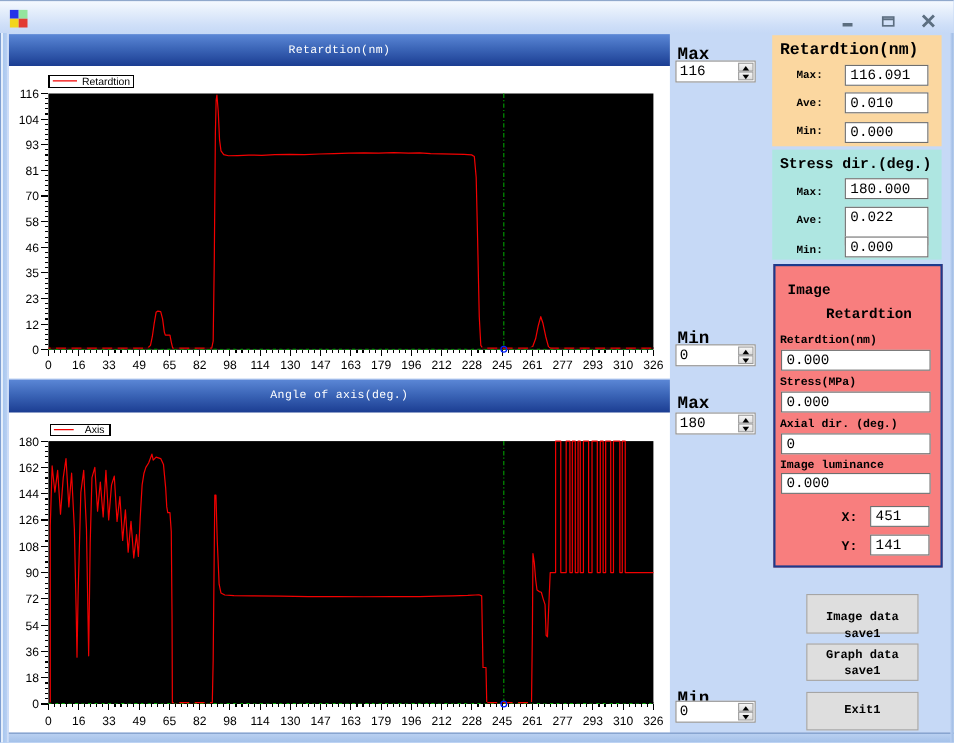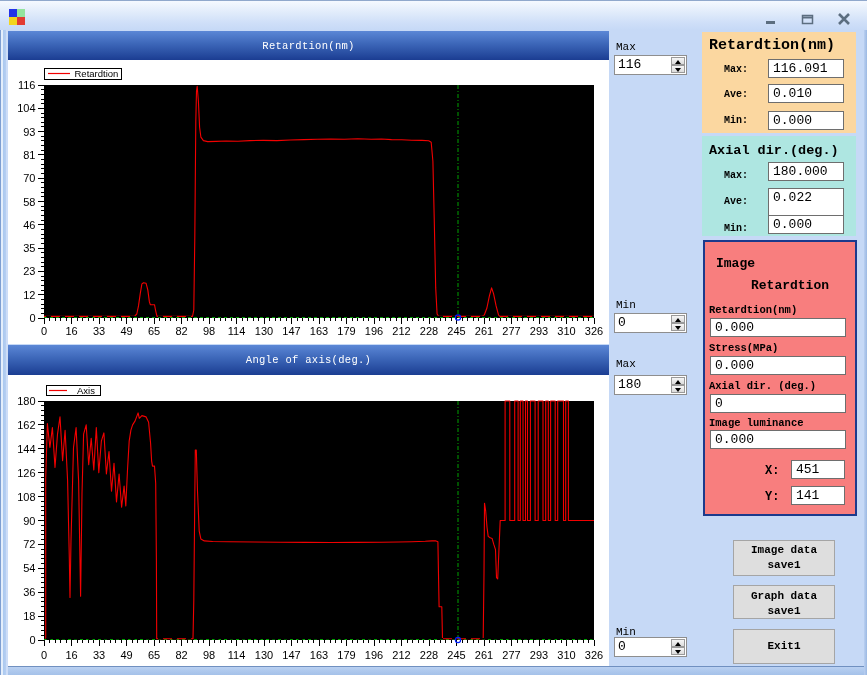--- a/index.html
+++ b/index.html
@@ -5,21 +5,21 @@
 body{position:relative;background:#c6d9f6;font-family:"Liberation Mono",monospace}
 .titlebar{position:absolute;left:0;top:0;width:867px;height:30px;
  background:linear-gradient(180deg,#f5f9ff 0%,#e3edfb 35%,#cfdff8 75%,#c6d9f6 100%);
  border-top:1px solid #90a8cc}
 .icon{position:absolute;left:9px;top:8px;width:16px;height:16px}
 .icon div{position:absolute;width:8px;height:8px}
 .panel{position:absolute;background:#fff}
 .chead{position:absolute;left:0;top:0;right:0;height:29px;
  background:linear-gradient(180deg,#5b87d6 0%,#3c66b8 45%,#1b3d92 100%);
  color:#fff;font-size:10.5px;text-align:center;line-height:30px;letter-spacing:0.3px}
-.lab{position:absolute;font-weight:normal;font-size:11px;color:#000}
+.lab{position:absolute;font-weight:bold;font-size:16px;color:#000}
 .spin{position:absolute;width:73px;height:20px;background:#fff;border:1px solid #8e8e8e;font-size:13px}
 .spin>span{position:absolute;left:3px;top:1px}
 .sbtns{position:absolute;right:1px;top:1px;width:14px;height:16px}
 .sb{position:relative;width:14px;height:8px;background:linear-gradient(180deg,#f6f6f6,#dcdcdc);border:1px solid #9a9a9a}
 .sb+.sb{margin-top:0px}
 .sb i{position:absolute;left:3px;width:0;height:0;border-left:3px solid transparent;border-right:3px solid transparent}
 .sb .up{top:1.5px;border-bottom:4px solid #000}
 .sb .dn{top:1.5px;border-top:4px solid #000}
 .vpanel{position:absolute;left:702px;width:154px}
 .ptitle{position:absolute;font-weight:bold;color:#000;white-space:nowrap}
@@ -506,21 +506,21 @@
  <div class="ptitle" style="left:7px;top:5px;font-size:15px">Retardtion(nm)</div>
  <div class="rlab" style="left:0;top:32px;width:46px;text-align:right">Max:</div>
  <div class="field" style="left:66px;top:27px;width:76px;height:19px">116.091</div>
  <div class="rlab" style="left:0;top:57px;width:46px;text-align:right">Ave:</div>
  <div class="field" style="left:66px;top:52px;width:76px;height:19px">0.010</div>
  <div class="rlab" style="left:0;top:83px;width:46px;text-align:right">Min:</div>
  <div class="field" style="left:66px;top:79px;width:76px;height:19px">0.000</div>
 </div>
 
 <div class="vpanel" style="top:136px;height:100px;background:#aee6e1">
- <div class="ptitle" style="left:7px;top:7px;font-size:13.5px">Axial dir.(deg.)</div>
+ <div class="ptitle" style="left:7px;top:7px;font-size:13.5px">Stress dir.(deg.)</div>
  <div class="rlab" style="left:0;top:34px;width:46px;text-align:right">Max:</div>
  <div class="field" style="left:66px;top:25.5px;width:76px;height:19px">180.000</div>
  <div class="rlab" style="left:0;top:60px;width:46px;text-align:right">Ave:</div>
  <div class="field" style="left:66px;top:52px;width:76px;height:35px">0.022</div>
  <div class="rlab" style="left:0;top:87px;width:46px;text-align:right">Min:</div>
  <div class="field" style="left:66px;top:79px;width:76px;height:19px">0.000</div>
 </div>
 
 <div class="vpanel" style="left:703px;top:240px;height:276px;background:#f87e7e;border:2px solid #1c3a8c">
  <div class="ptitle" style="left:11px;top:14px;font-size:13px">Image</div>
@@ -532,21 +532,21 @@
  <div class="rlab" style="left:4px;top:138px;font-size:10.5px">Axial dir. (deg.)</div>
  <div class="field" style="left:5px;top:152px;width:136px;height:19px">0</div>
  <div class="rlab" style="left:4px;top:175px;font-size:10.5px">Image luminance</div>
  <div class="field" style="left:5px;top:188px;width:136px;height:19px">0.000</div>
  <div class="rlab" style="left:60px;top:222px;font-size:12px">X:</div>
  <div class="field" style="left:86px;top:218px;width:54px;height:19px">451</div>
  <div class="rlab" style="left:60px;top:248px;font-size:12px">Y:</div>
  <div class="field" style="left:86px;top:244px;width:54px;height:19px">141</div>
 </div>
 
-<div class="btn" style="top:540px;height:36px;padding-top:2px;line-height:15px">Image data<br>save1</div>
+<div class="btn" style="top:540px;height:36px;padding-top:14px;line-height:15px">Image data<br>save1</div>
 <div class="btn" style="top:585px;height:34px;padding-top:3px;line-height:15px">Graph data<br>save1</div>
 <div class="btn" style="top:629px;height:35px;line-height:33px">Exit1</div>
 
 <div style="position:absolute;left:0;top:666px;width:867px;height:9px;
  background:linear-gradient(180deg,#b9d0f1,#a4c1e9);border-top:1px solid #7090c0"></div>
 <div style="position:absolute;left:0;top:30px;width:8px;height:645px;
  background:linear-gradient(90deg,#7e9fd2 0,#7e9fd2 1px,#e4eefb 1px,#e4eefb 3px,#aac8ef 3px,#b6cff2 6px,#cdddf7 6px,#cdddf7 8px)"></div>
 <div style="position:absolute;right:0;top:30px;width:3px;height:645px;
  background:linear-gradient(90deg,#b9cff1,#9cb9e2)"></div>
 

